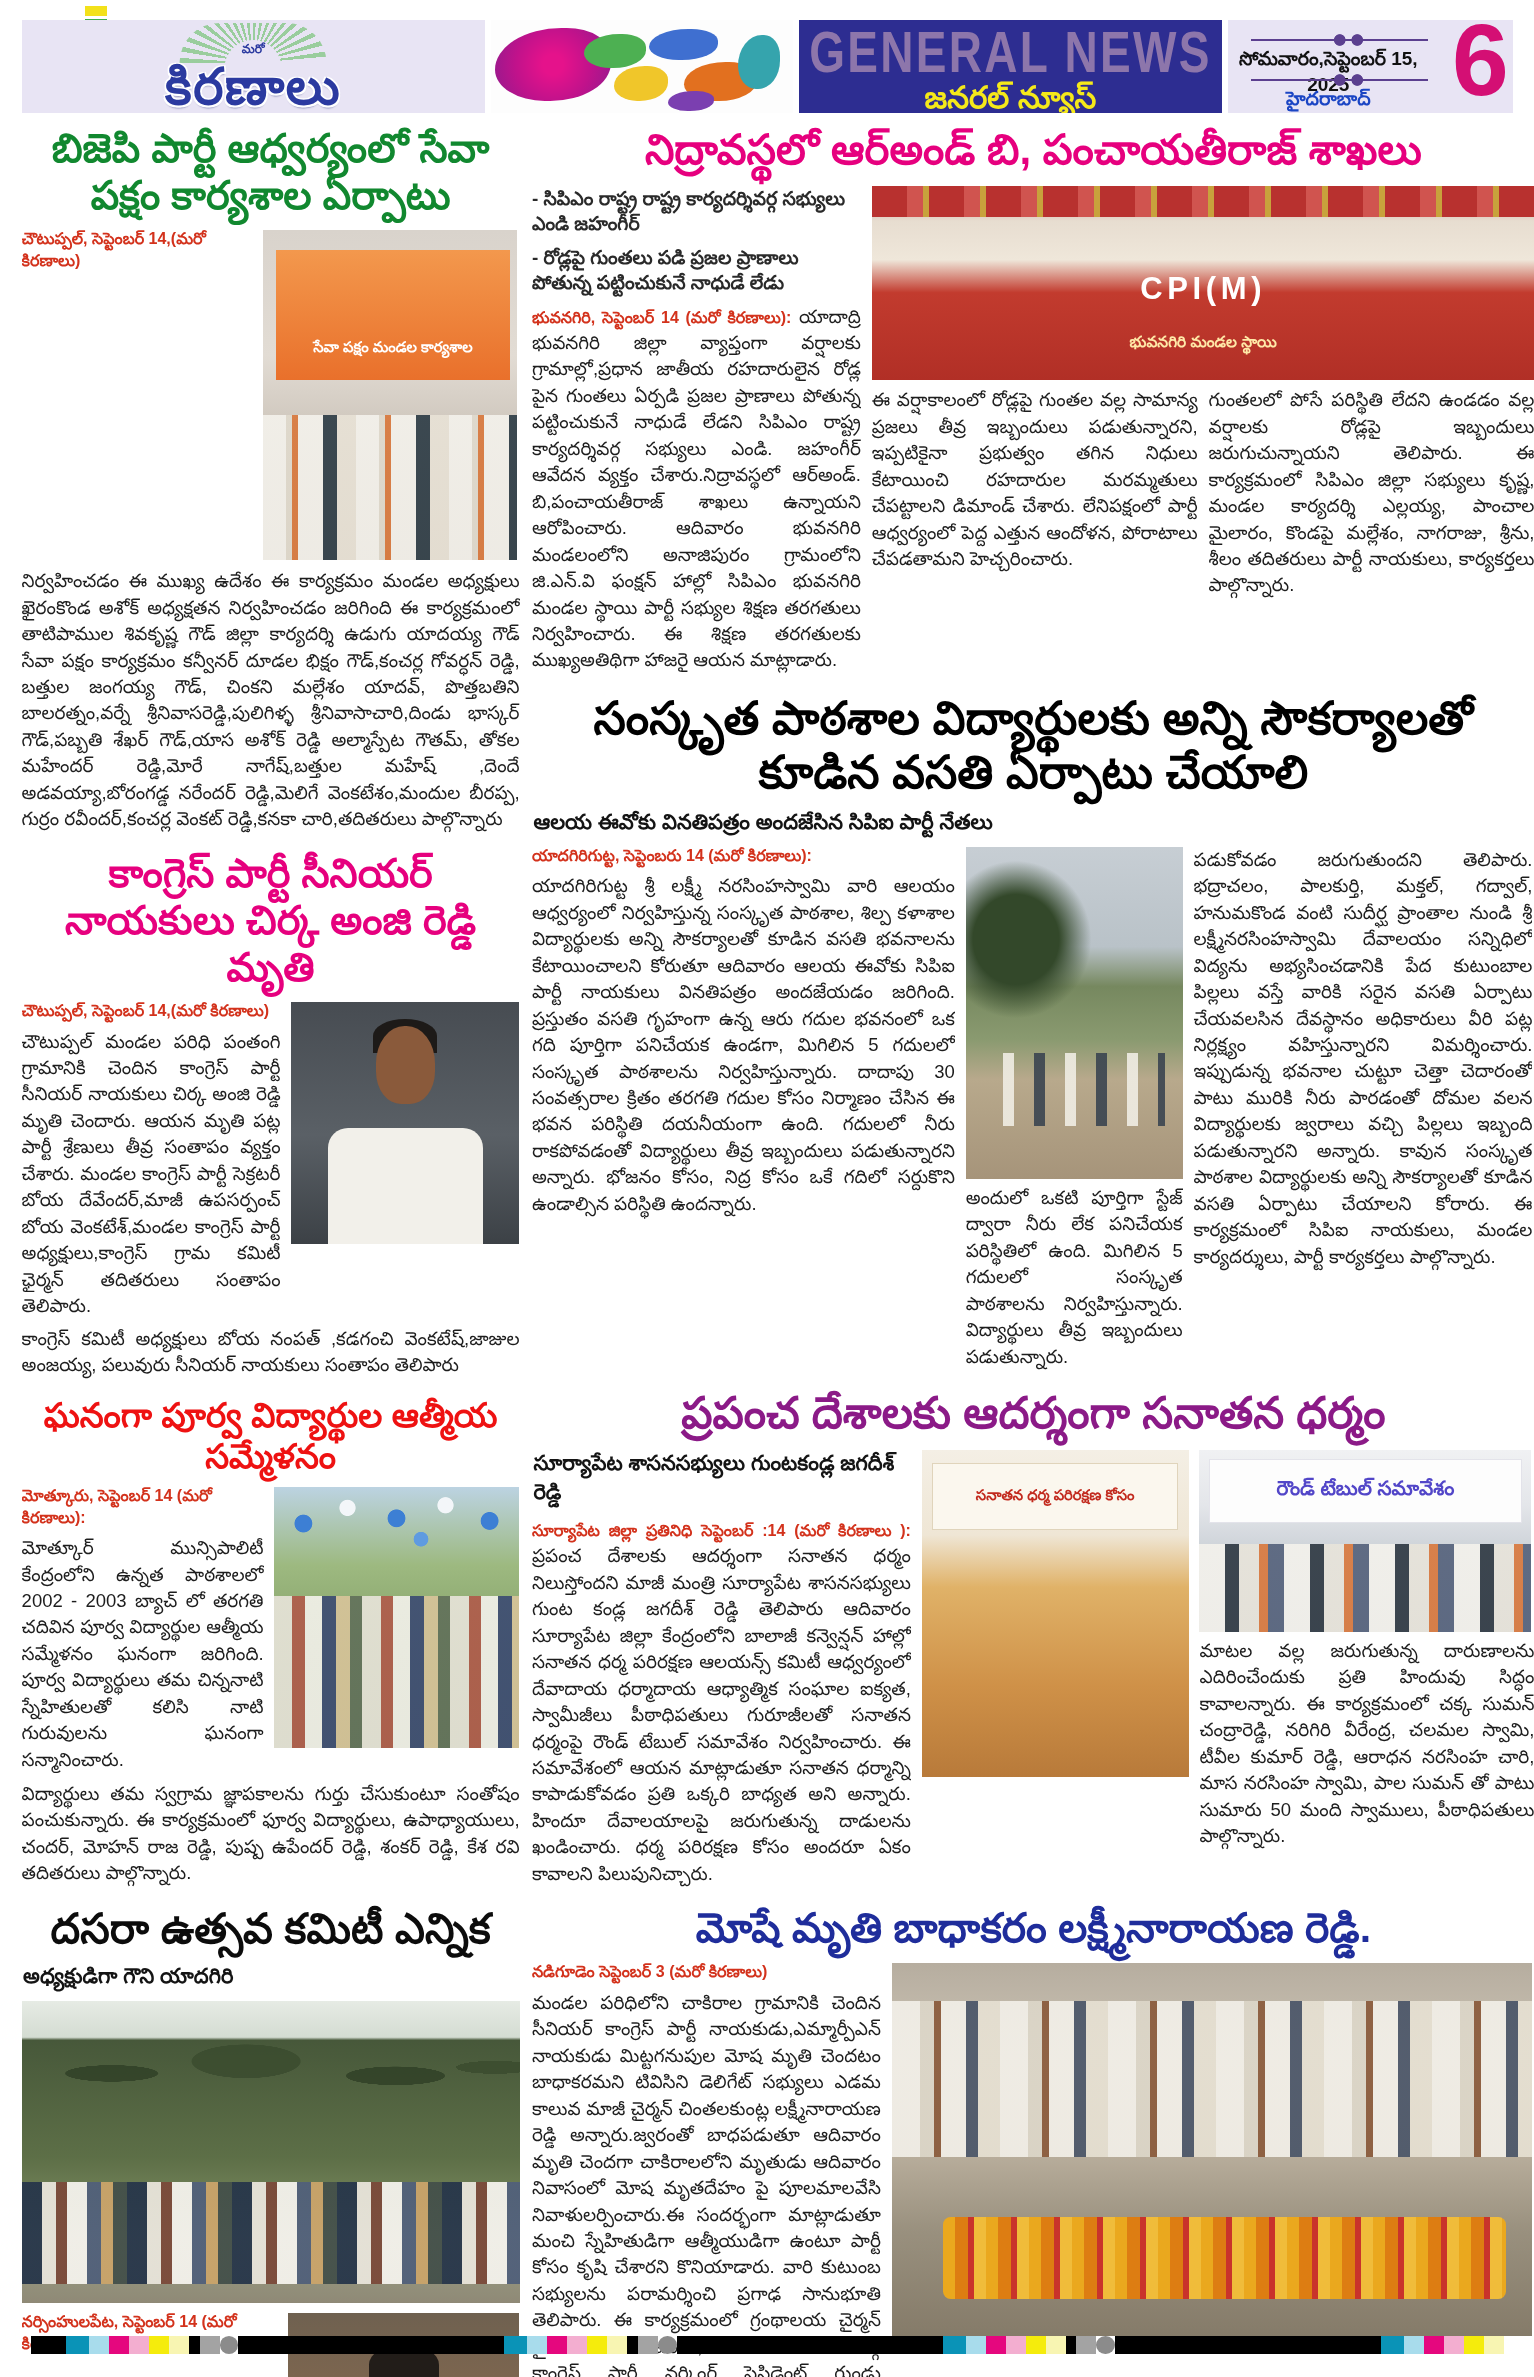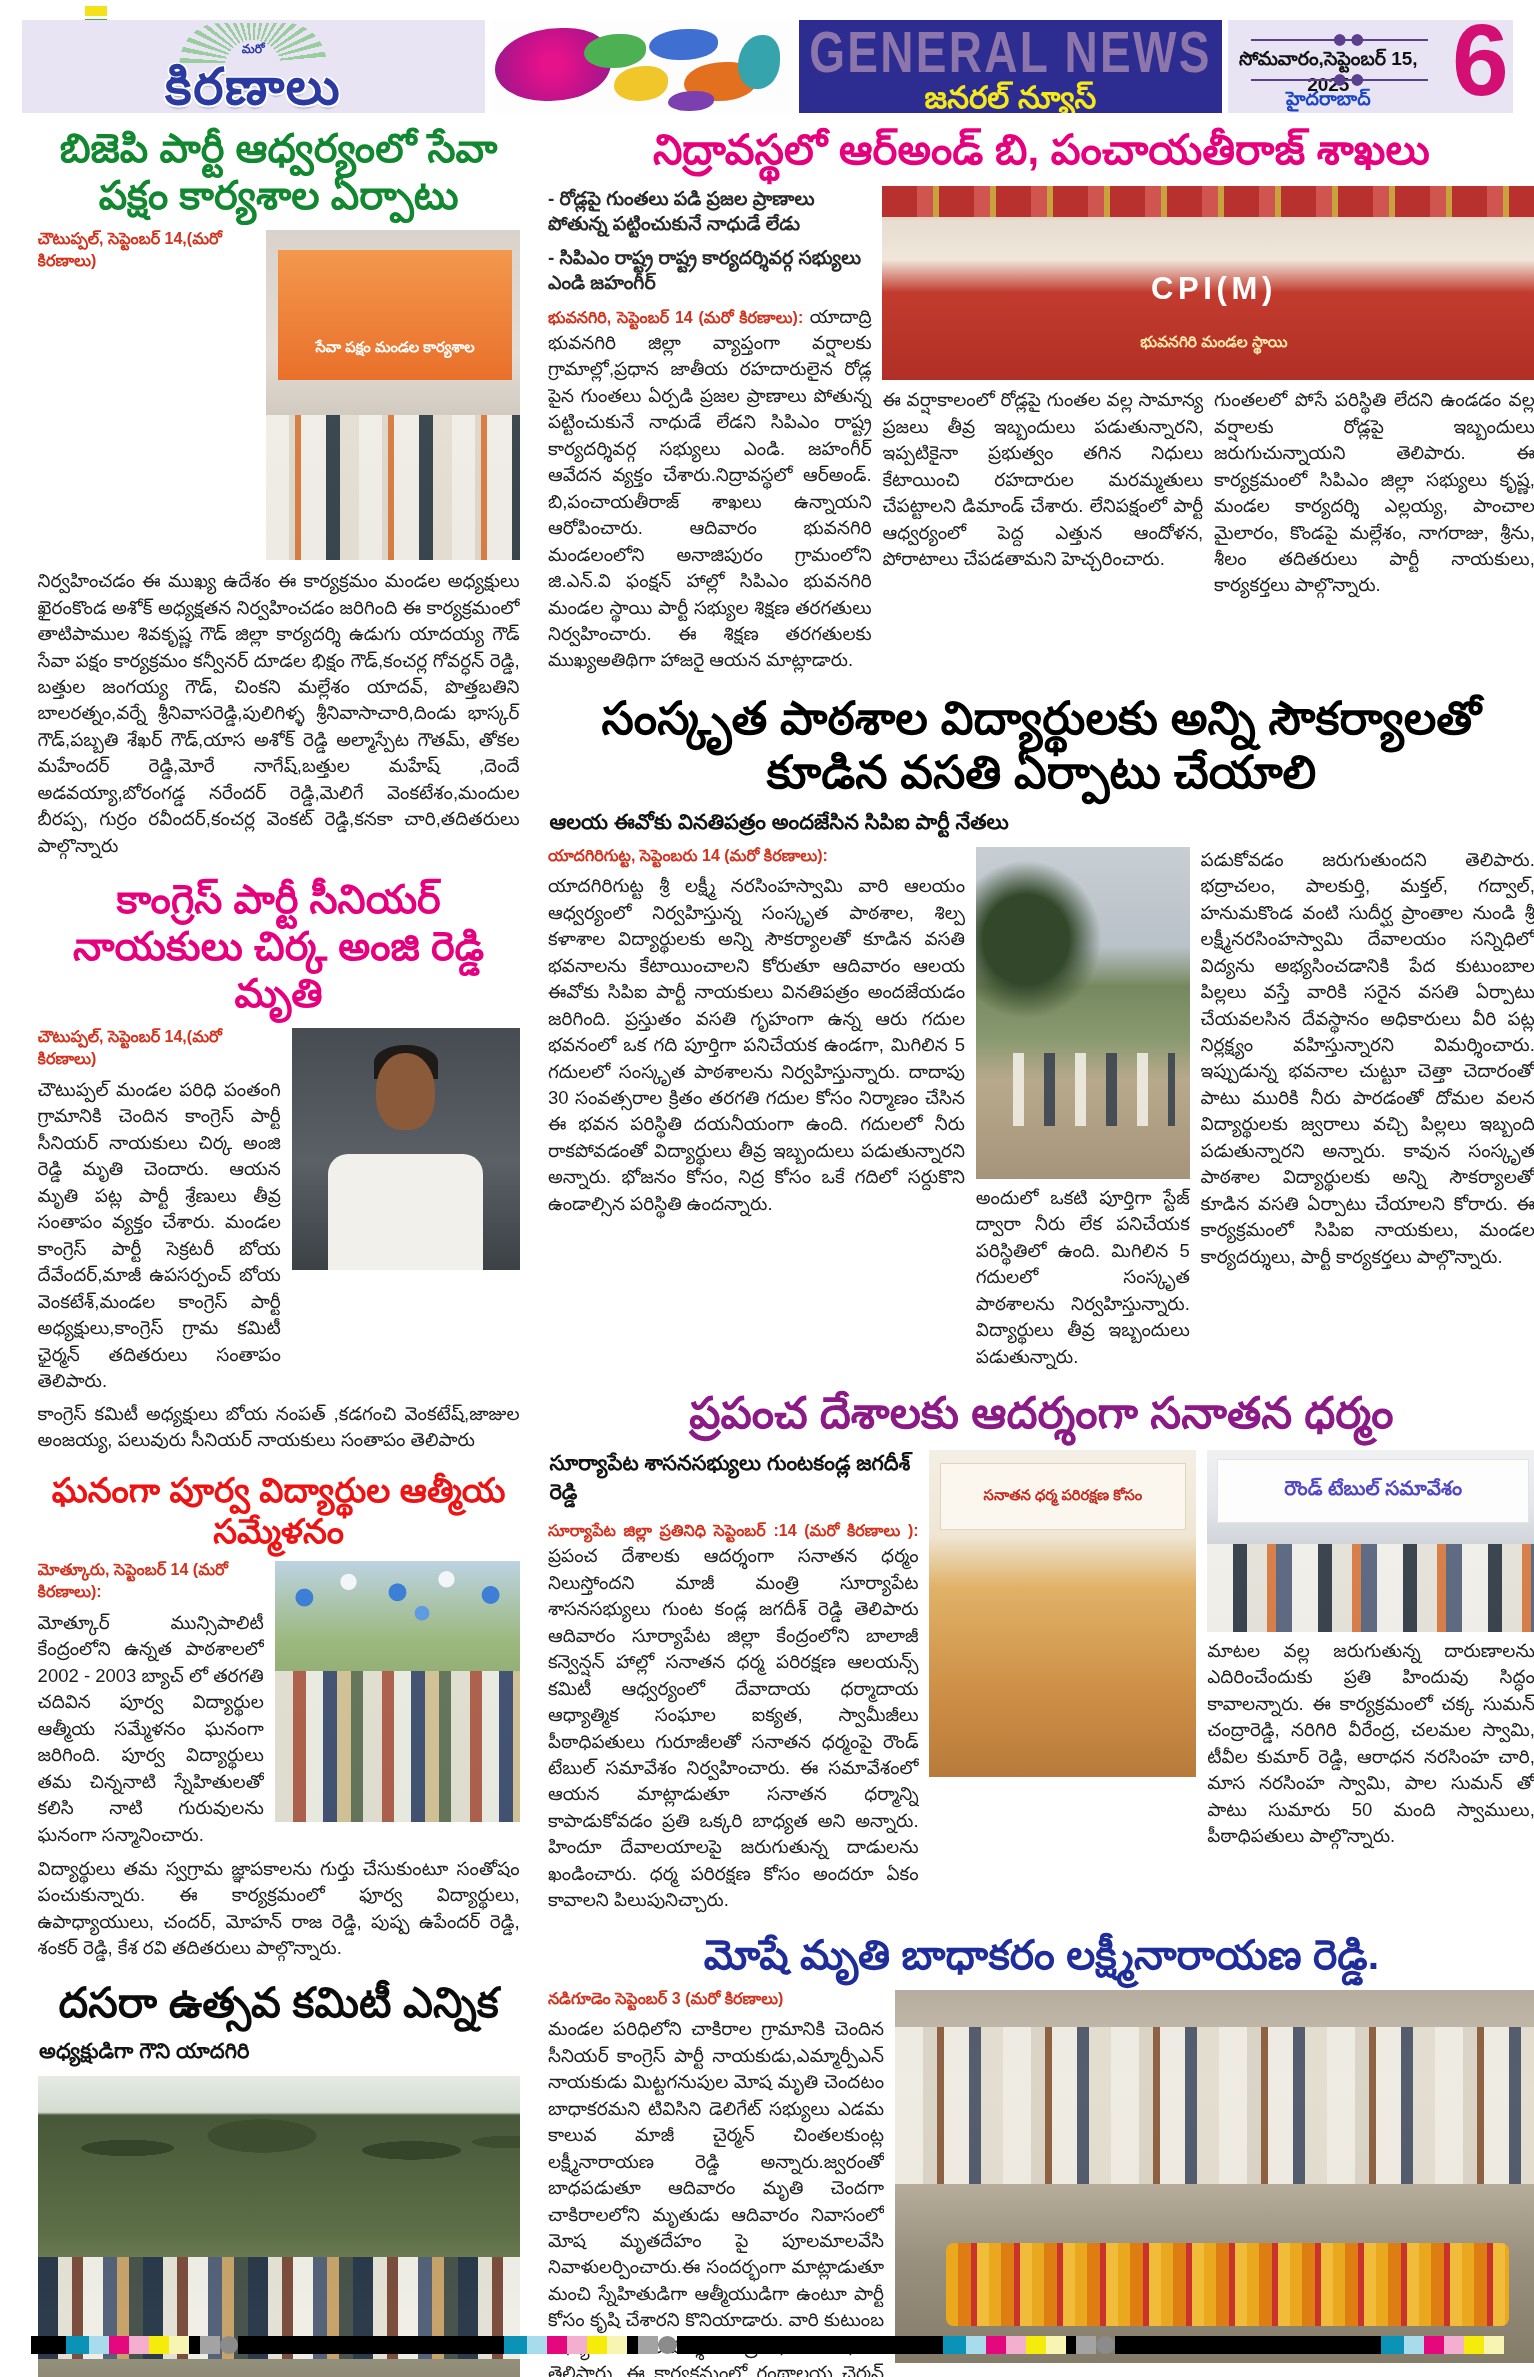--- a/index.html
+++ b/index.html
@@ -41,21 +41,21 @@
       background:radial-gradient(circle at 25% 50%, #5b3f8f 5.4px, transparent 6.2px),
                  radial-gradient(circle at 75% 50%, #5b3f8f 5.4px, transparent 6.2px);}
   .rule.r1{top:18.5px;} .rule.r2{top:59px;}
   .date-text{position:absolute;left:0;right:85px;top:28px;text-align:center;font-size:19px;font-weight:bold;color:#111;}
   .city-text{position:absolute;left:0;right:85px;top:68px;text-align:center;font-size:19px;font-weight:bold;color:#1b45c4;}
   .page-num{position:absolute;right:4.6px;top:-10.8px;font-size:102px;font-weight:800;color:#d40f74;line-height:1;}
   
   .content{display:flex;gap:12.3px;padding:0 21.6px;}
   .colL{width:498px;flex:0 0 498px;}
   .colR{width:1003px;flex:0 0 1003px;}
-  .art{margin-bottom:12.3px;overflow:hidden;margin-left:16px;}
+  .art{margin-bottom:12.3px;overflow:hidden;}
   .hl{text-align:center;font-weight:800;line-height:1.18;margin:4.6px 0 10.8px 0;}
   .hl.green{color:#11882f;font-size:40px;}
   .hl.magenta{color:#e6007e;font-size:40px;}
   .hl.red{color:#ee1212;font-size:34px;}
   .hl.black{color:#0c0c0c;font-size:42px;}
   .hl.magenta-big{color:#e6007e;font-size:42px;}
   .hl.green-big{color:#000000;font-size:46px;}
   .hl.purple{color:#8b1a87;font-size:44px;}
   .hl.navy{color:#1f2d9b;font-size:41px;}
   .subhead{font-size:21px;font-weight:bold;color:#141414;margin:1.5px 0 7.7px 1.5px;}
@@ -230,22 +230,22 @@
       </div>
     </div>
 
     <div class="colR">
 
       <div class="art">
         <div class="hl magenta-big">నిద్రావస్థలో ఆర్అండ్ బి, పంచాయతీరాజ్ శాఖలు</div>
         <div class="row">
           <div class="tcol" style="width:329px">
             <div class="bullets">
+              <div>- సిపిఎం రాష్ట్ర రాష్ట్ర కార్యదర్శివర్గ సభ్యులు ఎండి జహంగీర్</div>
               <div>- రోడ్లపై గుంతలు పడి ప్రజల ప్రాణాలు పోతున్న పట్టించుకునే నాధుడే లేడు</div>
-              <div>- సిపిఎం రాష్ట్ర రాష్ట్ర కార్యదర్శివర్గ సభ్యులు ఎండి జహంగీర్</div>
             </div>
             <div class="body"><span class="dateline">భువనగిరి, సెప్టెంబర్ 14 (మరో కిరణాలు):</span>
               <span>యాదాద్రి భువనగిరి జిల్లా వ్యాప్తంగా వర్షాలకు గ్రామాల్లో,ప్రధాన జాతీయ రహదారులైన రోడ్ల పైన గుంతలు ఏర్పడి ప్రజల ప్రాణాలు పోతున్న పట్టించుకునే నాధుడే లేడని సిపిఎం రాష్ట్ర కార్యదర్శివర్గ సభ్యులు ఎండి. జహంగీర్ ఆవేదన వ్యక్తం చేశారు.నిద్రావస్థలో ఆర్అండ్. బి,పంచాయతీరాజ్ శాఖలు ఉన్నాయని ఆరోపించారు. ఆదివారం భువనగిరి మండలంలోని అనాజిపురం గ్రామంలోని జి.ఎన్.వి ఫంక్షన్ హాల్లో సిపిఎం భువనగిరి మండల స్థాయి పార్టీ సభ్యుల శిక్షణ తరగతులు నిర్వహించారు. ఈ శిక్షణ తరగతులకు ముఖ్యఅతిథిగా హాజరై ఆయన మాట్లాడారు.</span>
             </div>
           </div>
           <div class="tcol" style="width:663px">
             <div class="photo ph-cpm">
               <div class="drape"></div>
               <div class="cpm-flagtext">CPI(M)</div>
               <div class="cpm-sub">భువనగిరి మండల స్థాయి</div>

